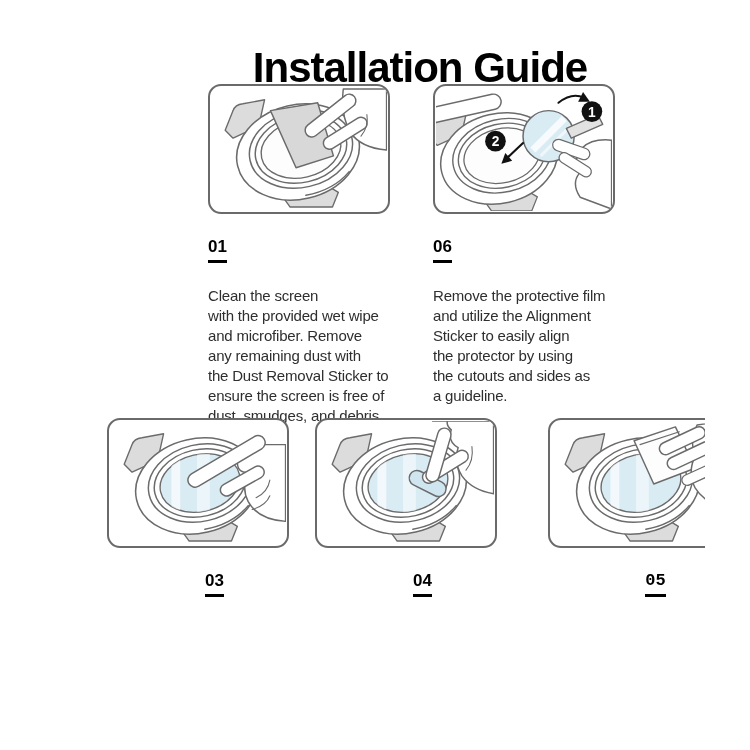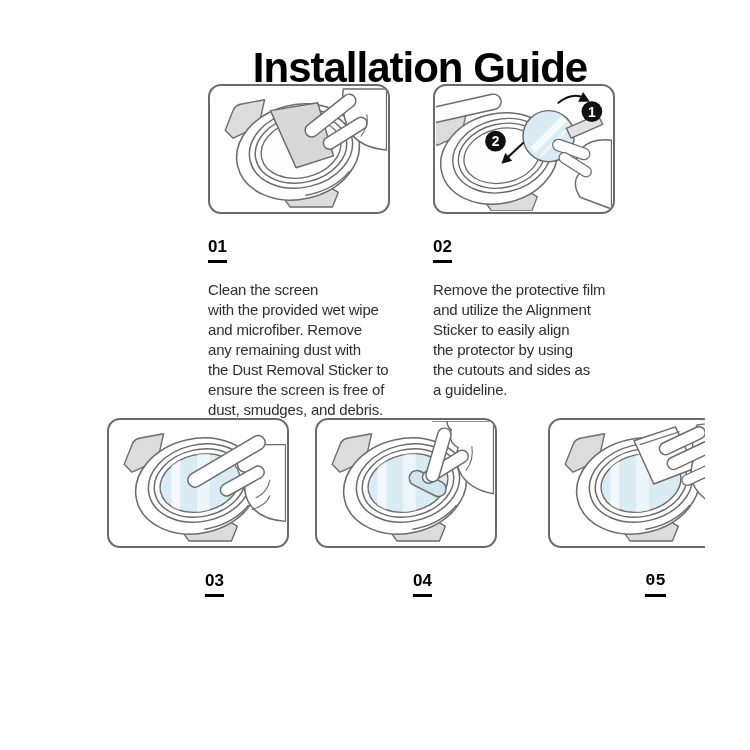--- a/index.html
+++ b/index.html
@@ -20,21 +20,21 @@
     width:182px;height:130px;box-sizing:border-box;
     border:2px solid #6a6a6a;border-radius:13px;background:#fff;overflow:hidden;
   }
   .illus-box svg{display:block;margin:1px;}
   .step-num{
     display:inline-block;margin-top:24px;
     font-size:17px;font-weight:700;color:#000;
     padding-bottom:3px;border-bottom:3px solid #000;line-height:1.1;
   }
   .step-text{
-    margin:17px 0 0 0;font-size:15px;line-height:20px;color:#2e2e2e;
+    margin:23px 0 0 0;font-size:15px;line-height:20px;color:#2e2e2e;
     letter-spacing:-0.2px;white-space:pre;
   }
   
   .ln{fill:none;stroke:#6b6b6b;stroke-width:1.5;stroke-linejoin:round;stroke-linecap:round;}
   .body{fill:#ffffff;stroke:#6b6b6b;stroke-width:1.6;}
   .lug{fill:#dcdcdc;stroke:#6b6b6b;stroke-width:1.4;stroke-linejoin:round;}
   .facewhite{fill:#fdfdfd;stroke:#6b6b6b;stroke-width:1.4;}
   .faceblue{fill:#d9ecf4;stroke:#6b6b6b;stroke-width:1.4;}
   .capA{fill:none;stroke:#6b6b6b;stroke-linecap:round;}
   .capB{fill:none;stroke:#ffffff;stroke-linecap:round;}
@@ -124,21 +124,21 @@
         <g>
           <circle class="badge" cx="60" cy="55" r="10.5"></circle>
           <text class="badge-num" x="60" y="60">2</text>
         </g>
         <g>
           <path class="arrow" d="M88,57 L73,71"></path>
           <polygon fill="#111111" points="66,78 77,75 70,67"></polygon>
         </g>
       </svg>
     </div>
-    <div class="step-num">02</div>
+    <div class="step-num">06</div>
     <p class="step-text">Remove the protective film
 and utilize the Alignment
 Sticker to easily align
 the protector by using
 the cutouts and sides as
 a guideline.</p>
   </div>
 
   <div class="step-cell r2 c2a">
     <div class="illus-box">

